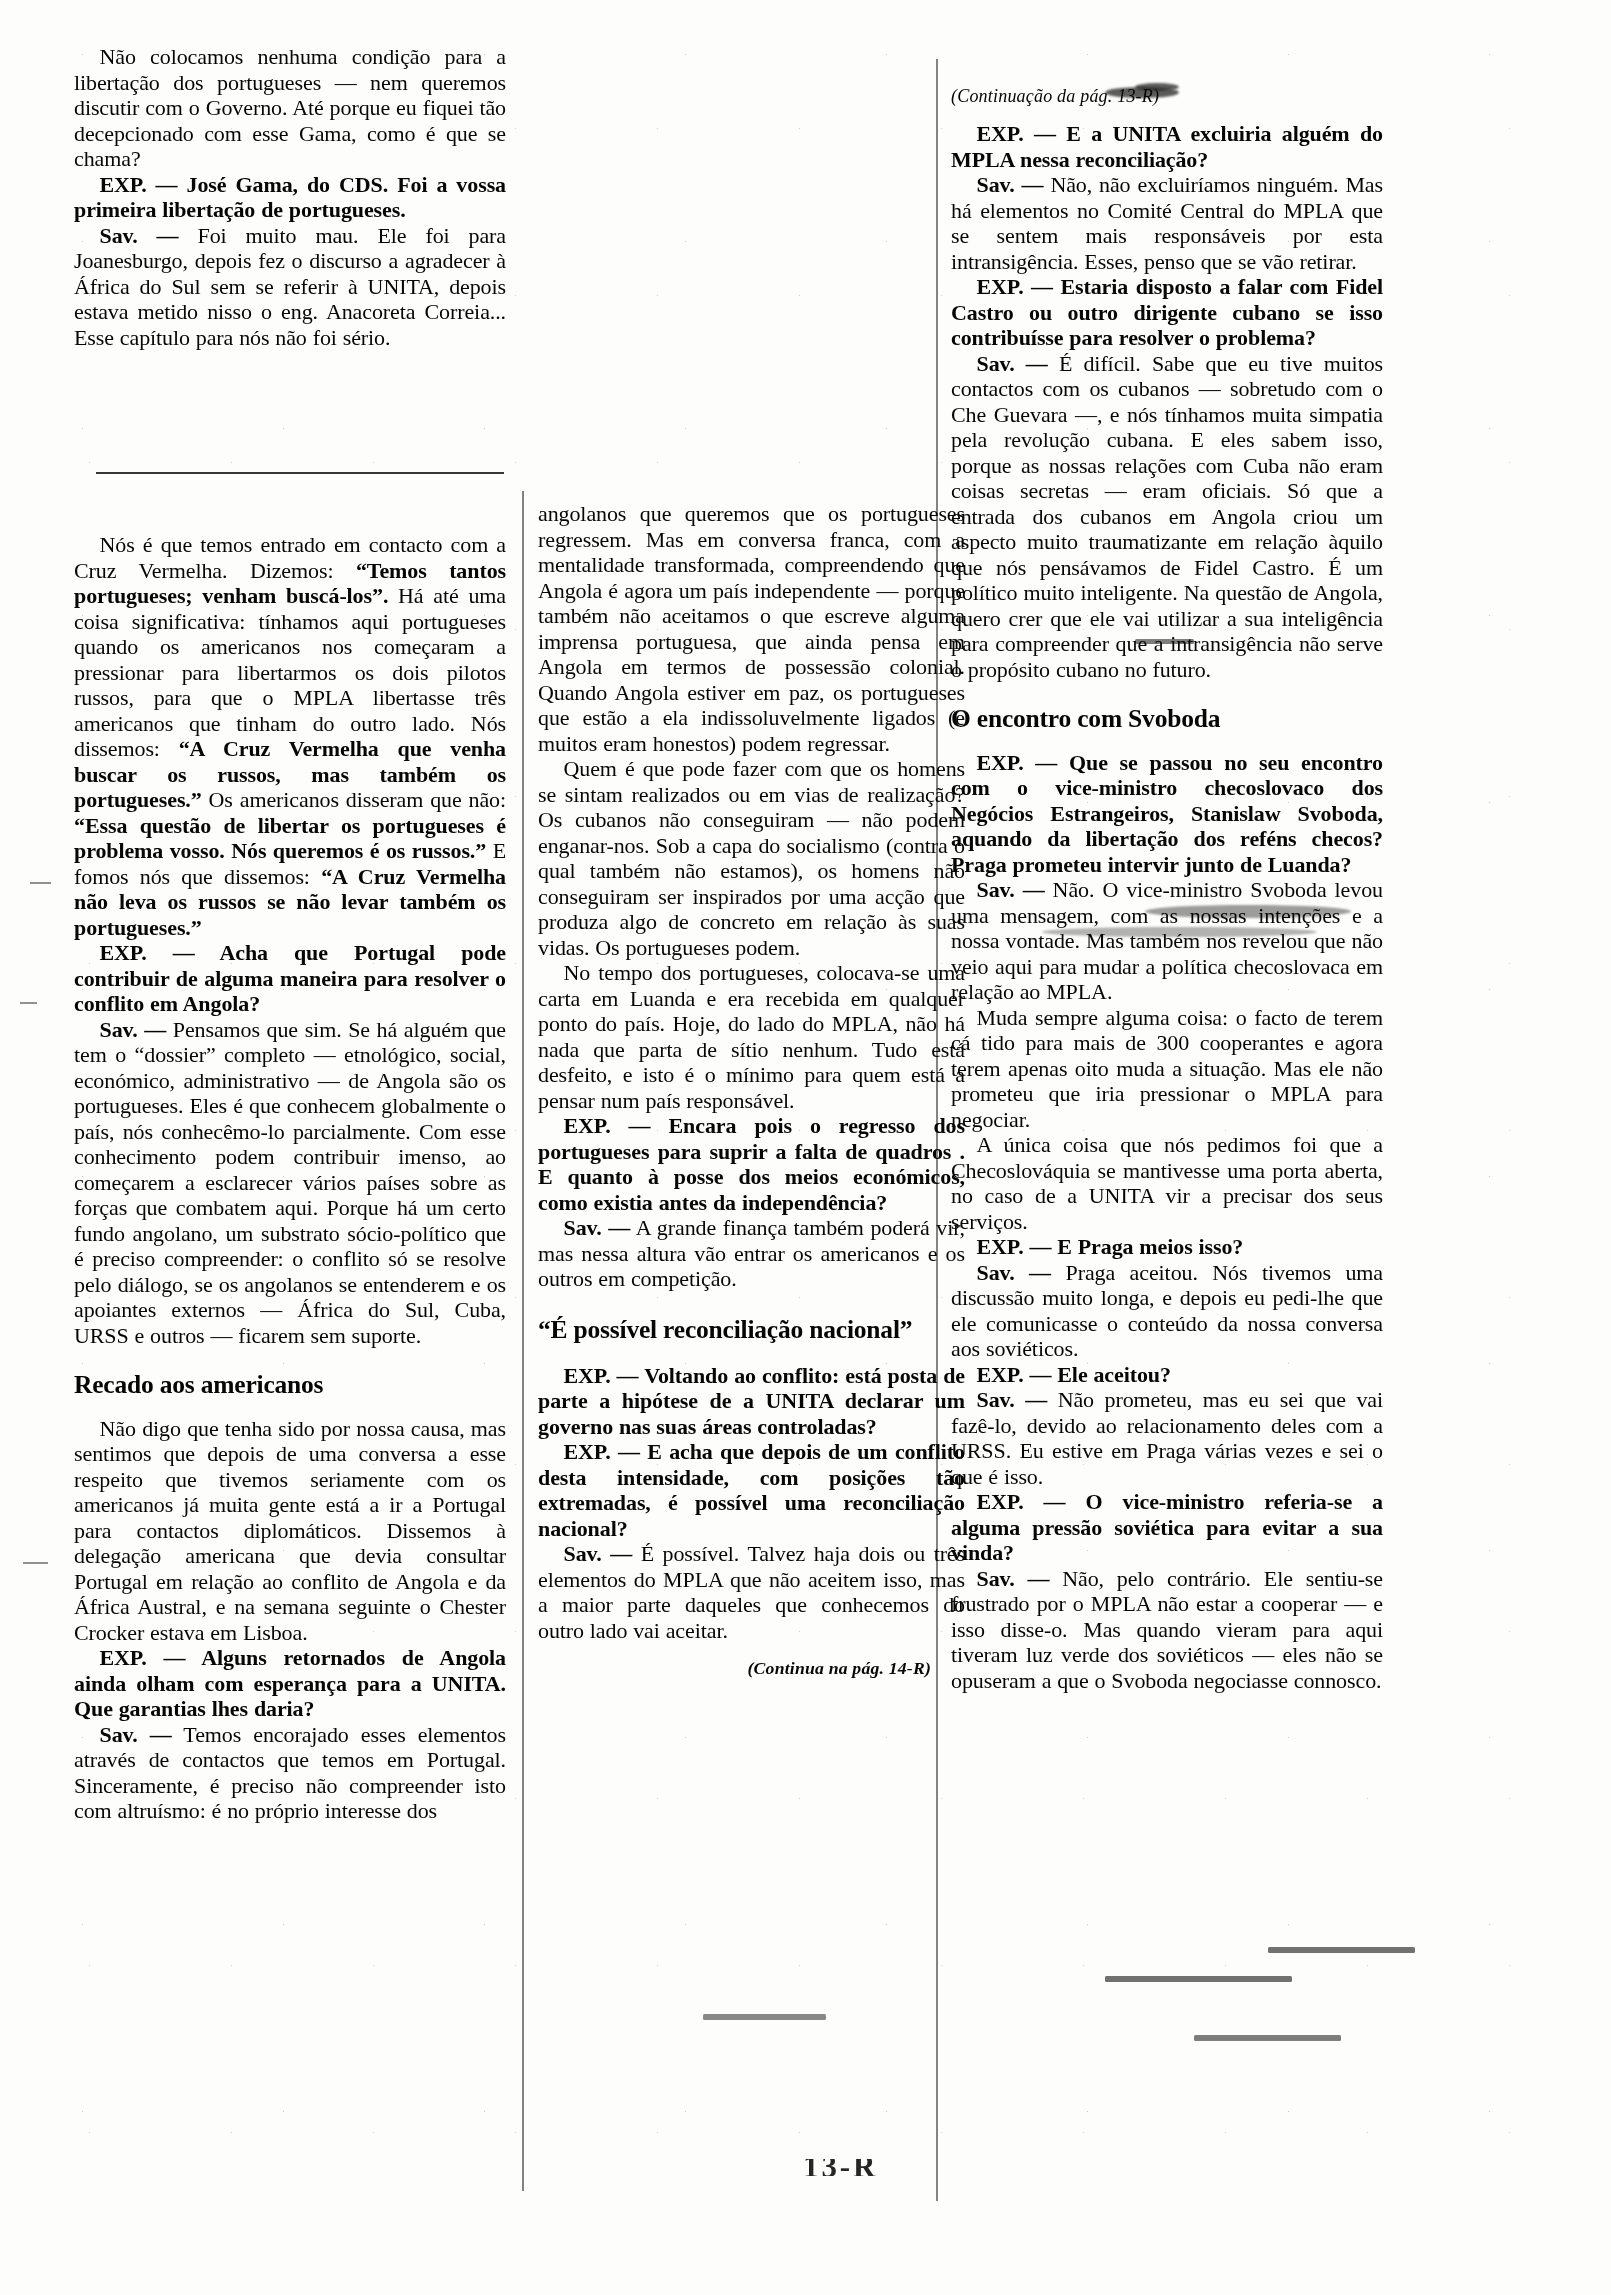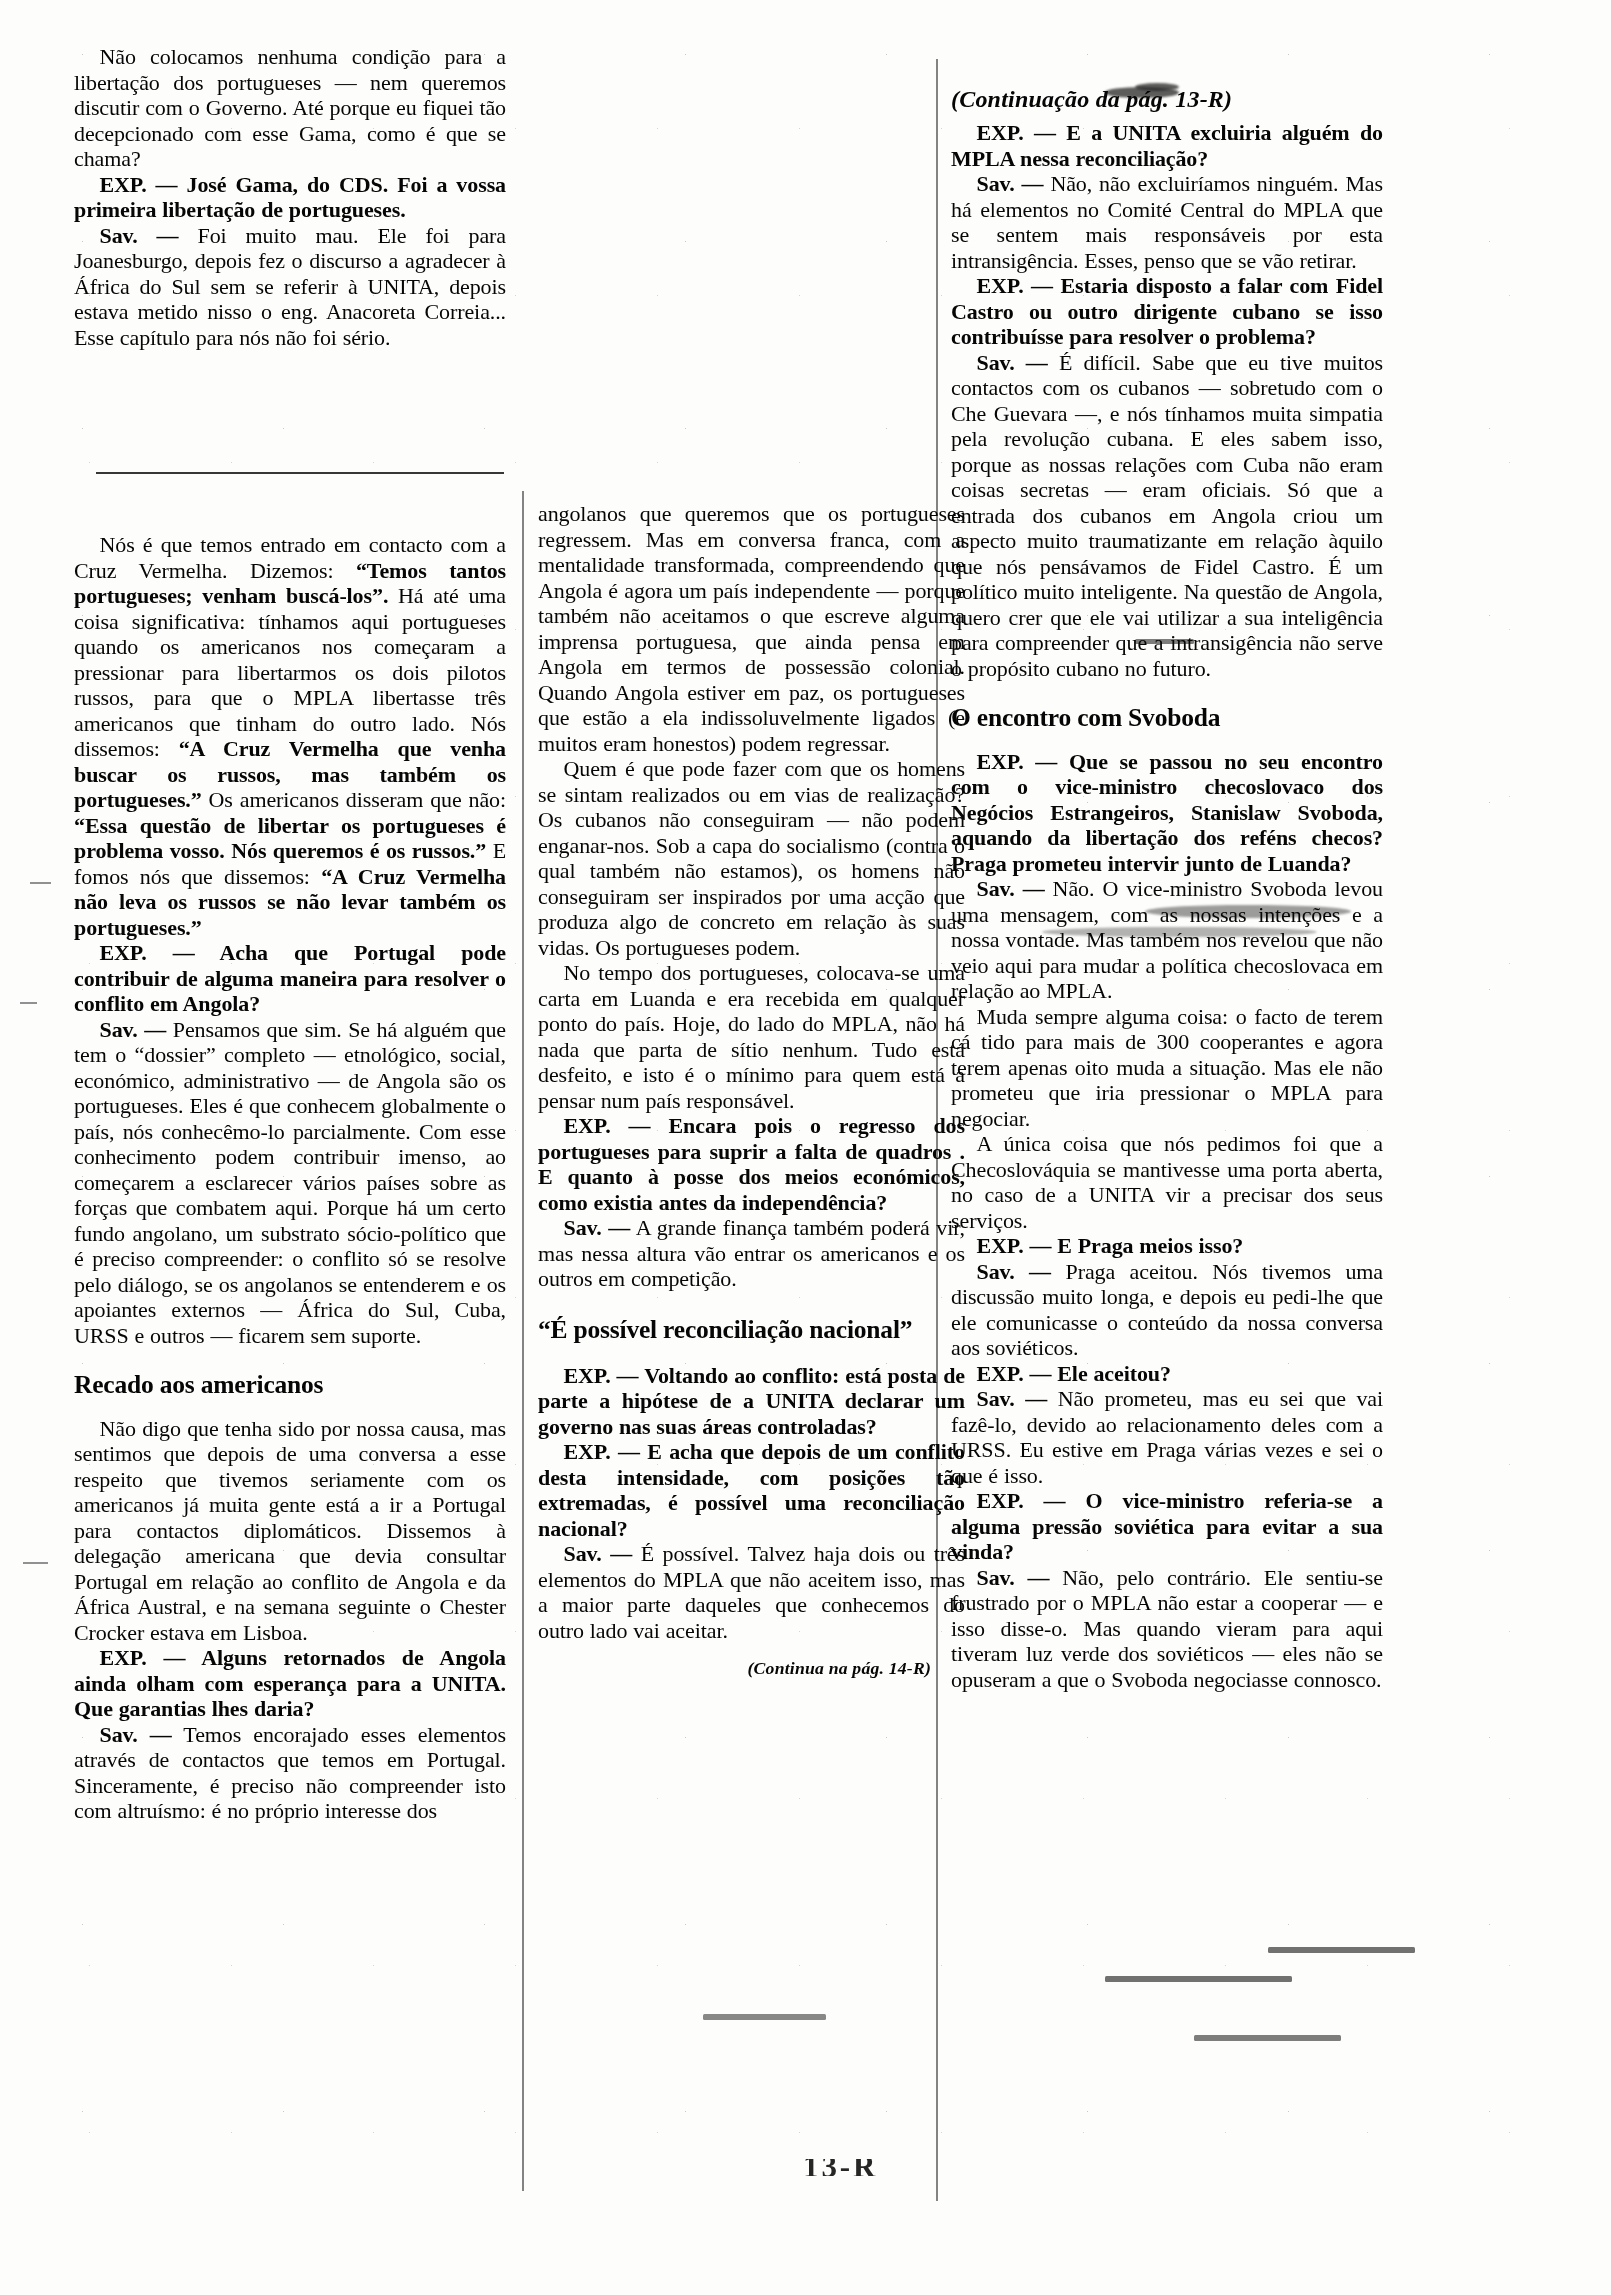--- a/index.html
+++ b/index.html
@@ -111,23 +111,23 @@
     margin-top: 14.7px;
     font-style: italic;
     font-weight: 700;
     font-size: 17.7px;
     text-align: right;
     padding-right: 34px;
     letter-spacing: 0.2px;
   }
   .contfrom {
     font-style: italic;
-    font-weight: 700;
-    font-size: 24px;
-    margin-bottom: 7px;
+    font-weight: 400;
+    font-size: 18px;
+    margin-bottom: 14px;
     letter-spacing: 0.2px;
   }
 
   
   #pagenum-blob {
     position: absolute;
     left: 803px;
     top: 2159px;
     width: 79px;
     height: 16.7px;

